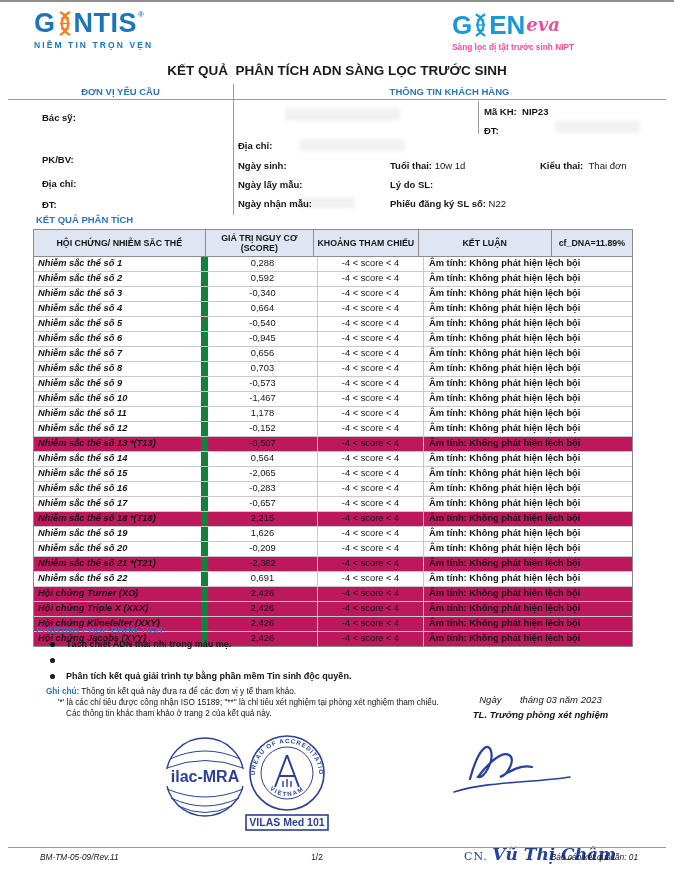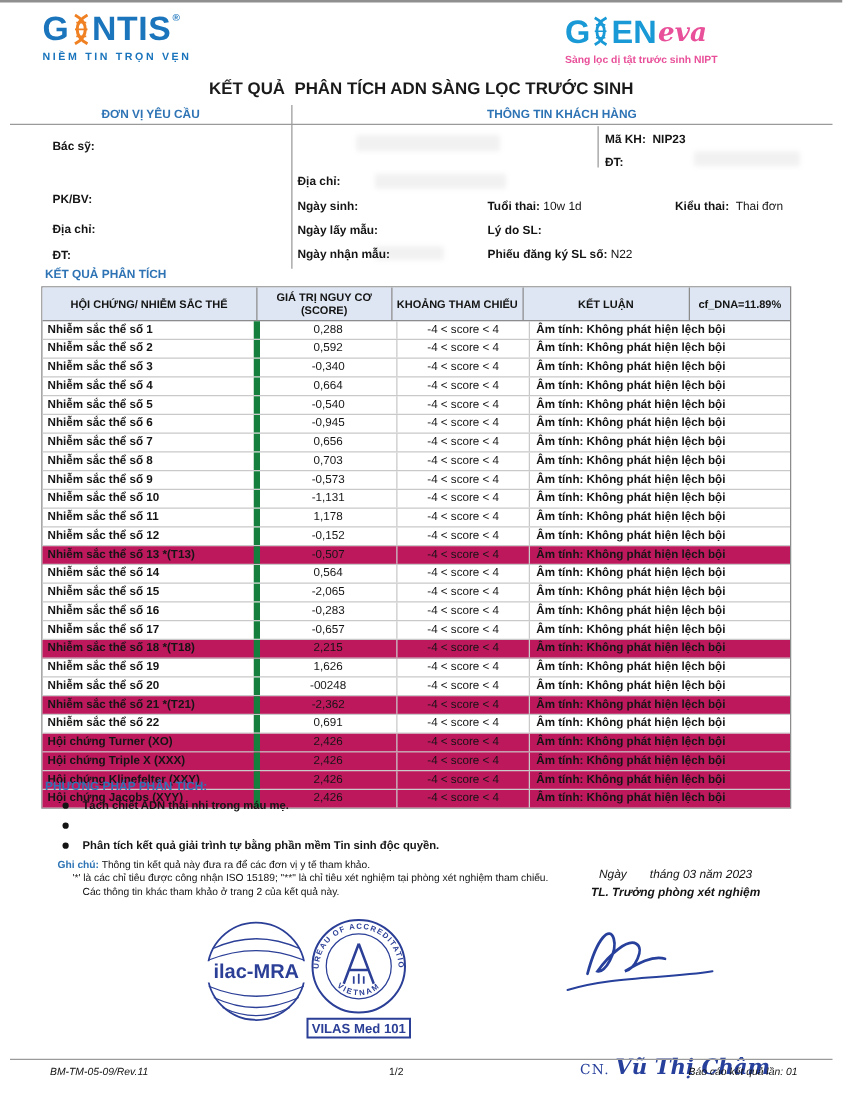--- a/index.html
+++ b/index.html
@@ -8,21 +8,21 @@
   .abs{position:absolute;}
   
   .gentis{left:34px;top:8px;}
   .logo-line{display:flex;align-items:center;}
   .gentis-txt{font-size:27px;font-weight:bold;color:#1b75bc;letter-spacing:.5px;line-height:1;}
   .reg{font-size:8px;color:#1b75bc;vertical-align:top;position:relative;top:-9px;left:1px;font-weight:bold;}
   .gentis-tag{font-size:8.5px;font-weight:bold;color:#1b75bc;letter-spacing:2.1px;margin-top:3px;}
   .geneva{left:452px;top:10px;}
   .geneva-txt{font-size:26px;font-weight:bold;color:#199ad6;line-height:1;}
   .geneva-script{font-family:"DejaVu Serif",serif;font-style:italic;font-weight:bold;
-                 font-size:21px;color:#e9509a;line-height:1;margin-left:1px;}
+                 font-size:18px;color:#e9509a;line-height:1;margin-left:1px;}
   .geneva-tag{font-size:8.3px;color:#e9509a;margin-top:4px;font-weight:bold;}
   .helix{margin:0 1px;}
   
   .doc-title{left:0;top:61px;width:674px;text-align:center;font-size:13.5px;font-weight:bold;
              color:#1a1a1a;white-space:pre;}
   .sec-head{font-size:9.5px;font-weight:bold;color:#2e74b5;}
   .hline{border-top:1px solid #9a9a9a;}
   .vline{border-left:1px solid #9a9a9a;}
   
   .lbl{font-size:9.5px;font-weight:bold;white-space:pre;}
@@ -34,21 +34,21 @@
   .thead{display:flex;background:#dde6f2;border-bottom:1px solid #8c8c8c;height:26px;}
   .th{box-sizing:border-box;display:flex;align-items:center;justify-content:center;text-align:center;
       font-size:8.8px;font-weight:bold;line-height:1.15;border-right:1px solid #8c8c8c;padding:0 2px;}
   .th:last-child{border-right:none;}
   .th-c1{width:174px;}.th-c2{width:110px;}.th-c3{width:106px;}.th-c4{width:135px;}
   .th-cf{flex:1;justify-content:space-between;padding:0 7px;}
   .trow{display:flex;height:14px;line-height:13px;font-size:9.3px;border-bottom:1px solid #c9c9c9;}
   .trow:last-child{border-bottom:none;}
   .trow.hl{background:#be185d;}
   .tcell{box-sizing:border-box;overflow:hidden;white-space:nowrap;}
-  .c-name{width:174px;font-weight:bold;padding-left:4px;border-right:5px solid #15803d;}
+  .c-name{width:174px;font-weight:bold;padding-left:4px;border-right:7px solid #15803d;font-style:italic;}
   .c-score{width:110px;text-align:center;border-right:1px solid #c9c9c9;}
   .c-range{width:106px;text-align:center;border-right:1px solid #c9c9c9;}
   .c-conc{flex:1;font-weight:bold;padding-left:5px;}
   
   .m-title{font-size:9.5px;font-weight:bold;color:#2e74b5;}
   .bullet-line{display:flex;align-items:center;font-size:9px;height:16px;}
   .bullet-dot{width:5px;height:5px;border-radius:50%;background:#141414;margin:0 11px 0 14px;flex:0 0 auto;}
   .note{font-size:8.2px;line-height:11px;}
   .note .blue{color:#2e74b5;font-weight:bold;margin-left:10px;}
   
@@ -198,21 +198,21 @@
           <div class="tcell c-conc">Âm tính: Không phát hiện lệch bội</div>
         </div>
         <div class="trow">
           <div class="tcell c-name">Nhiễm sắc thể số 9</div>
           <div class="tcell c-score">-0,573</div>
           <div class="tcell c-range">-4 &lt; score &lt; 4</div>
           <div class="tcell c-conc">Âm tính: Không phát hiện lệch bội</div>
         </div>
         <div class="trow">
           <div class="tcell c-name">Nhiễm sắc thể số 10</div>
-          <div class="tcell c-score">-1,131</div>
+          <div class="tcell c-score">-1,467</div>
           <div class="tcell c-range">-4 &lt; score &lt; 4</div>
           <div class="tcell c-conc">Âm tính: Không phát hiện lệch bội</div>
         </div>
         <div class="trow">
           <div class="tcell c-name">Nhiễm sắc thể số 11</div>
           <div class="tcell c-score">1,178</div>
           <div class="tcell c-range">-4 &lt; score &lt; 4</div>
           <div class="tcell c-conc">Âm tính: Không phát hiện lệch bội</div>
         </div>
         <div class="trow">
@@ -258,21 +258,21 @@
           <div class="tcell c-conc">Âm tính: Không phát hiện lệch bội</div>
         </div>
         <div class="trow">
           <div class="tcell c-name">Nhiễm sắc thể số 19</div>
           <div class="tcell c-score">1,626</div>
           <div class="tcell c-range">-4 &lt; score &lt; 4</div>
           <div class="tcell c-conc">Âm tính: Không phát hiện lệch bội</div>
         </div>
         <div class="trow">
           <div class="tcell c-name">Nhiễm sắc thể số 20</div>
-          <div class="tcell c-score">-00248</div>
+          <div class="tcell c-score">-0,209</div>
           <div class="tcell c-range">-4 &lt; score &lt; 4</div>
           <div class="tcell c-conc">Âm tính: Không phát hiện lệch bội</div>
         </div>
         <div class="trow hl">
           <div class="tcell c-name">Nhiễm sắc thể số 21 *(T21)</div>
           <div class="tcell c-score">-2,362</div>
           <div class="tcell c-range">-4 &lt; score &lt; 4</div>
           <div class="tcell c-conc">Âm tính: Không phát hiện lệch bội</div>
         </div>
         <div class="trow">

